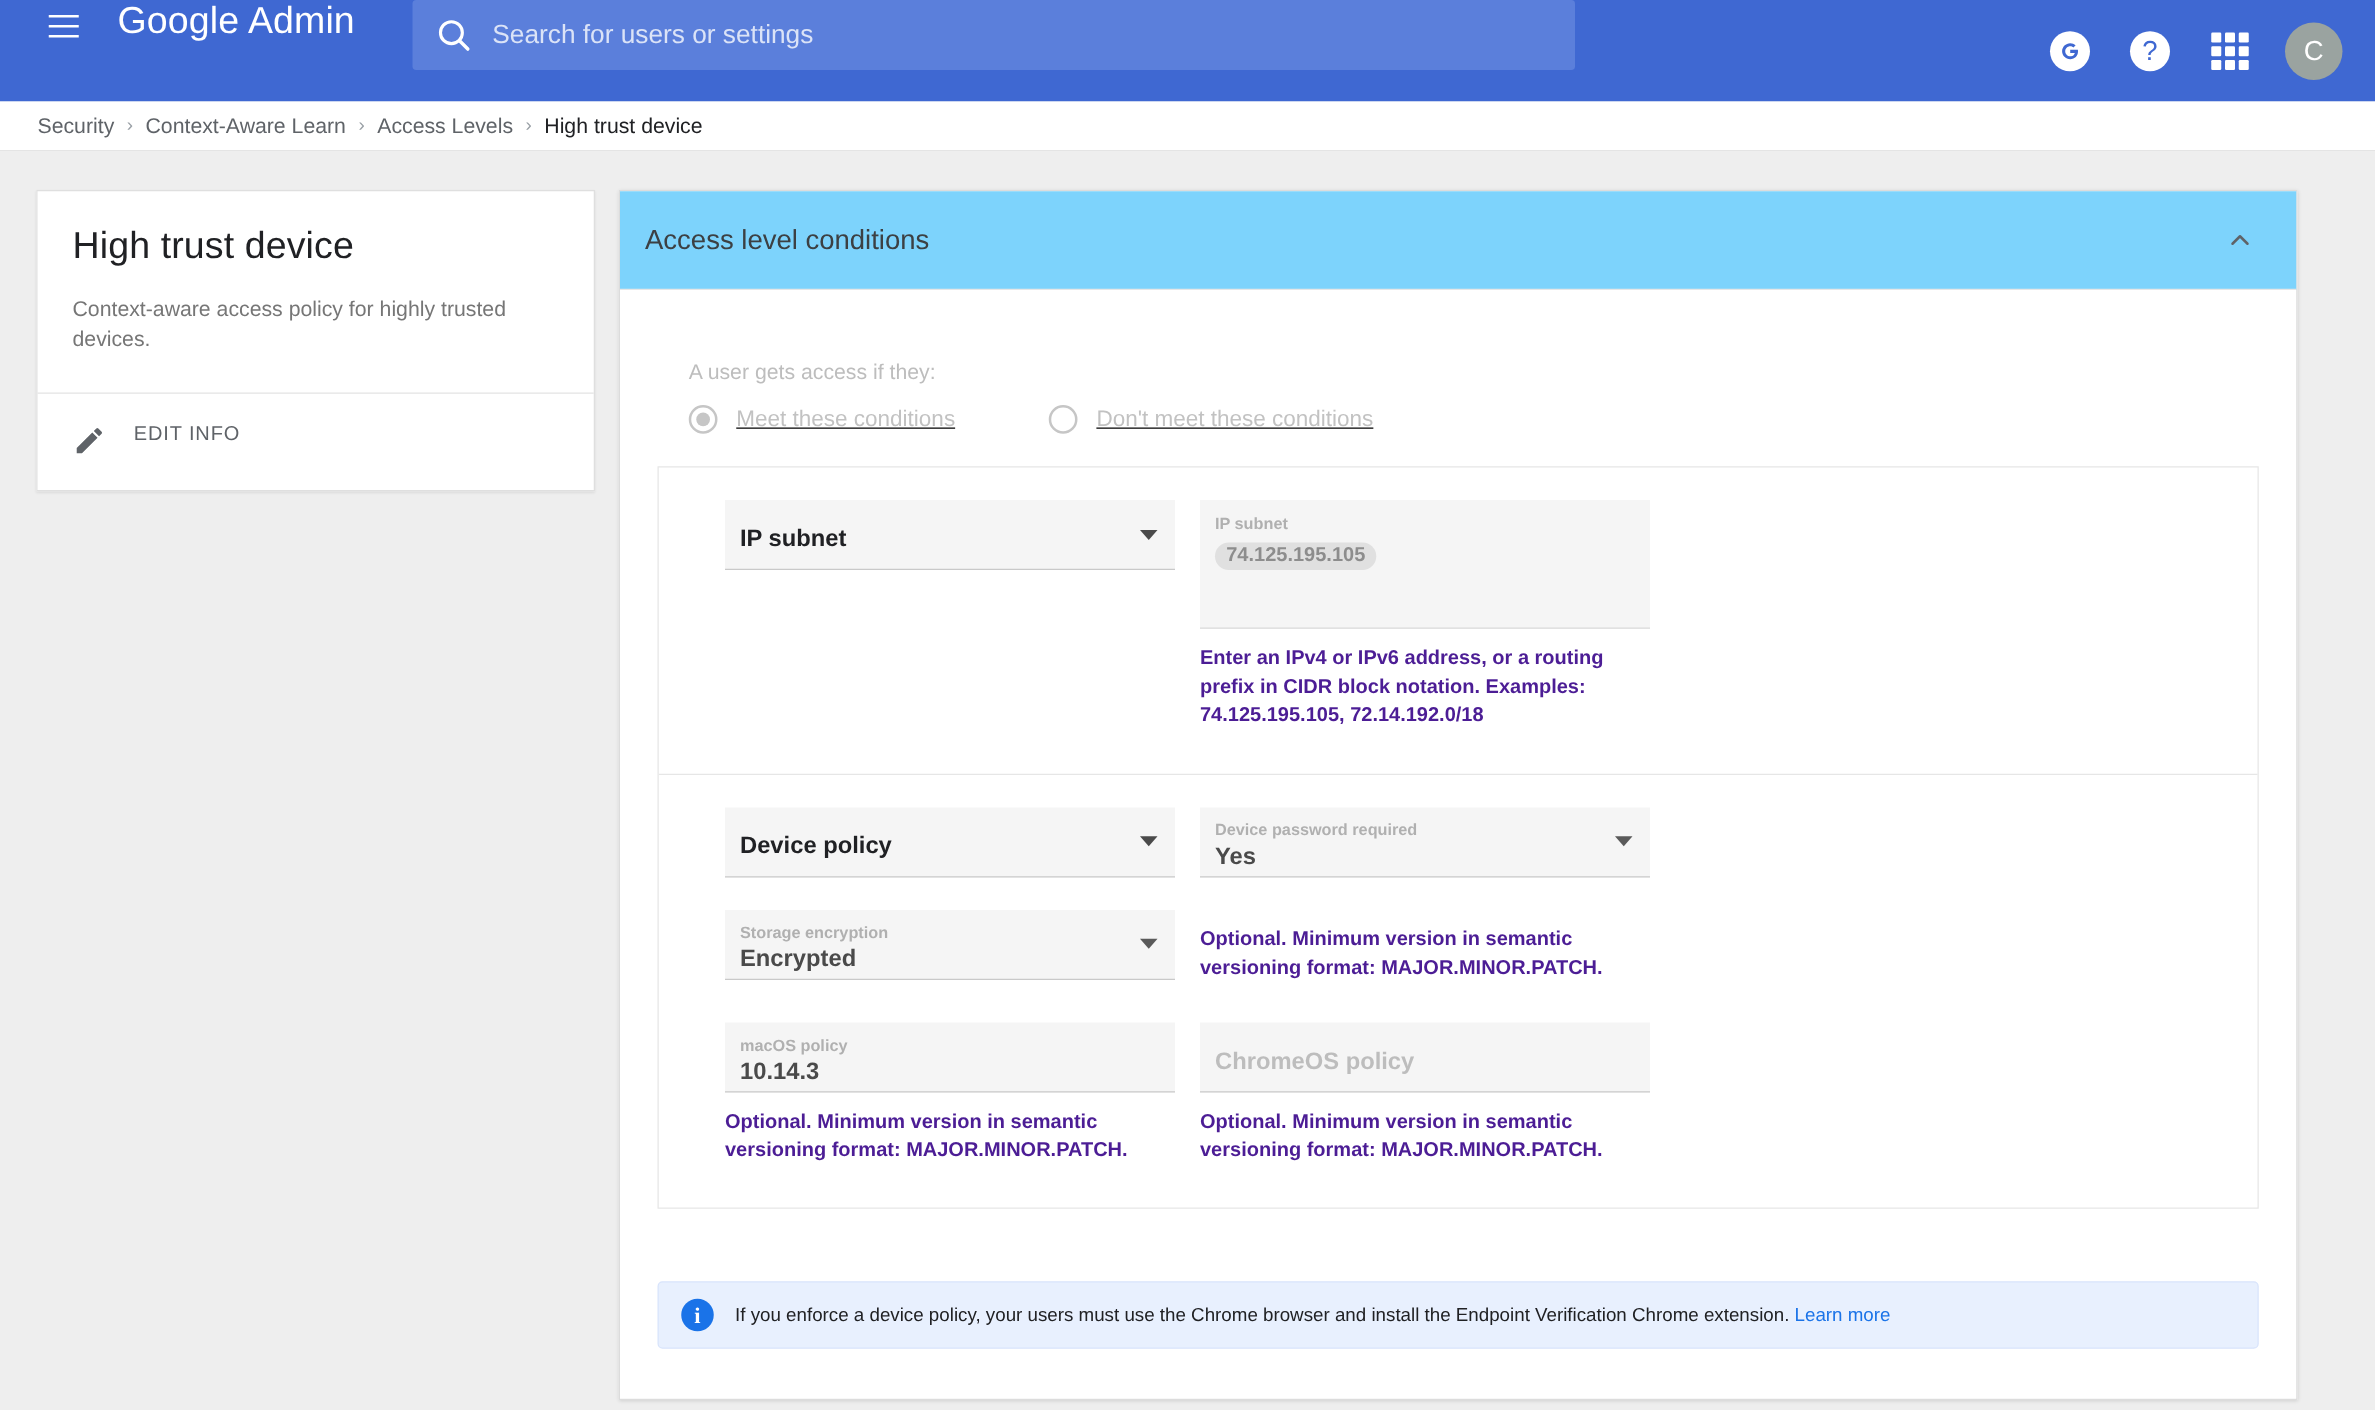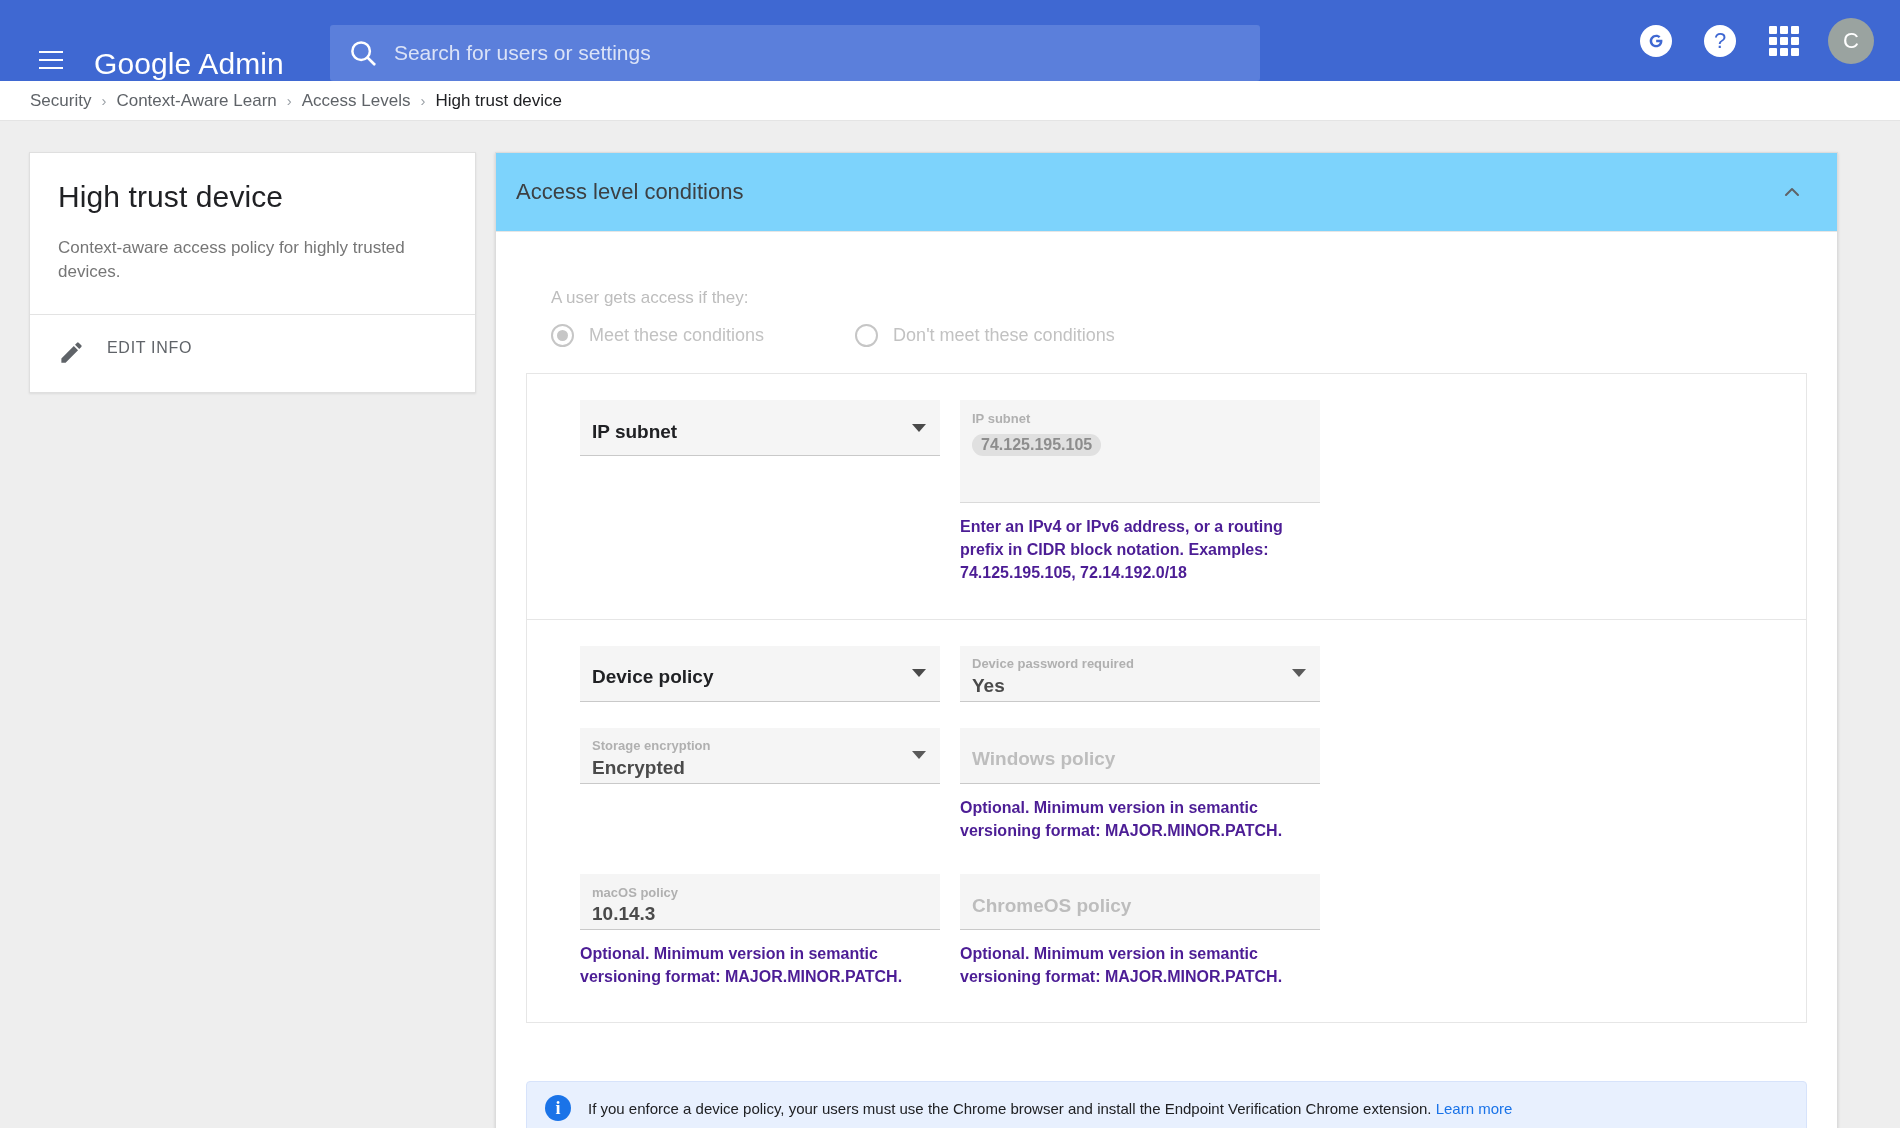--- a/index.html
+++ b/index.html
@@ -10,21 +10,21 @@
     font-family: "Liberation Sans", sans-serif;
     -webkit-font-smoothing: antialiased;
     overflow: hidden;
   }
 
   
   .topbar {
     height: 81px;
     background: #3f68d2;
     display: flex;
-    align-items: flex-end;
+    align-items: flex-start;
     padding: 0 22px;
     position: relative;
   }
   .hamburger {
     width: 42px; height: 42px;
     display: flex; flex-direction: column; justify-content: center;
     align-items: center; gap: 6px;
     cursor: pointer; margin-right: 22px; margin-left: 8px;
   }
   .hamburger span {
@@ -137,21 +137,21 @@
   }
   .panel-title { font-size: 22px; color: #3c4043; font-weight: 400; }
   .chev-btn { width: 32px; height: 32px; display:flex; align-items:center; justify-content:center; cursor:pointer; }
 
   .panel-body { padding: 38px 30px 30px 30px; }
 
   .access-q {
     font-size: 17px; color: #bdbdbd; margin: 18px 0 0 25px;
   }
   .radio-row {
-    display: flex; align-items: center; margin: 16px 0 0 25px; gap: 16px;
+    display: flex; align-items: center; margin: 16px 0 0 25px; gap: 0; text-decoration: underline;
   }
   .radio-item { display:flex; align-items:center; gap: 15px; cursor: default; }
   .radio-item + .radio-item { margin-left: 75px; }
   .radio {
     width: 23px; height: 23px; border-radius: 50%;
     border: 2px solid #c6c6c6; position: relative; flex: 0 0 23px;
   }
   .radio.on::after {
     content: ""; position: absolute; inset: 4px;
     border-radius: 50%; background: #c6c6c6;
@@ -389,23 +389,20 @@
             </div>
 
             <div class="fcell" style="margin-top:22px">
               <div class="field">
                 <span class="flabel">Storage encryption</span>
                 <span class="fvalue">Encrypted</span>
                 <span class="caret light"></span>
               </div>
             </div>
             <div class="fcell" style="margin-top:22px">
-              <div class="field nolabel">
-                <span class="fvalue ph">Windows policy</span>
-              </div>
               <div class="helper">Optional. Minimum version in semantic versioning format: MAJOR.MINOR.PATCH.</div>
             </div>
 
             <div class="fcell" style="margin-top:28px">
               <div class="field">
                 <span class="flabel">macOS policy</span>
                 <span class="fvalue">10.14.3</span>
               </div>
               <div class="helper">Optional. Minimum version in semantic versioning format: MAJOR.MINOR.PATCH.</div>
             </div>

